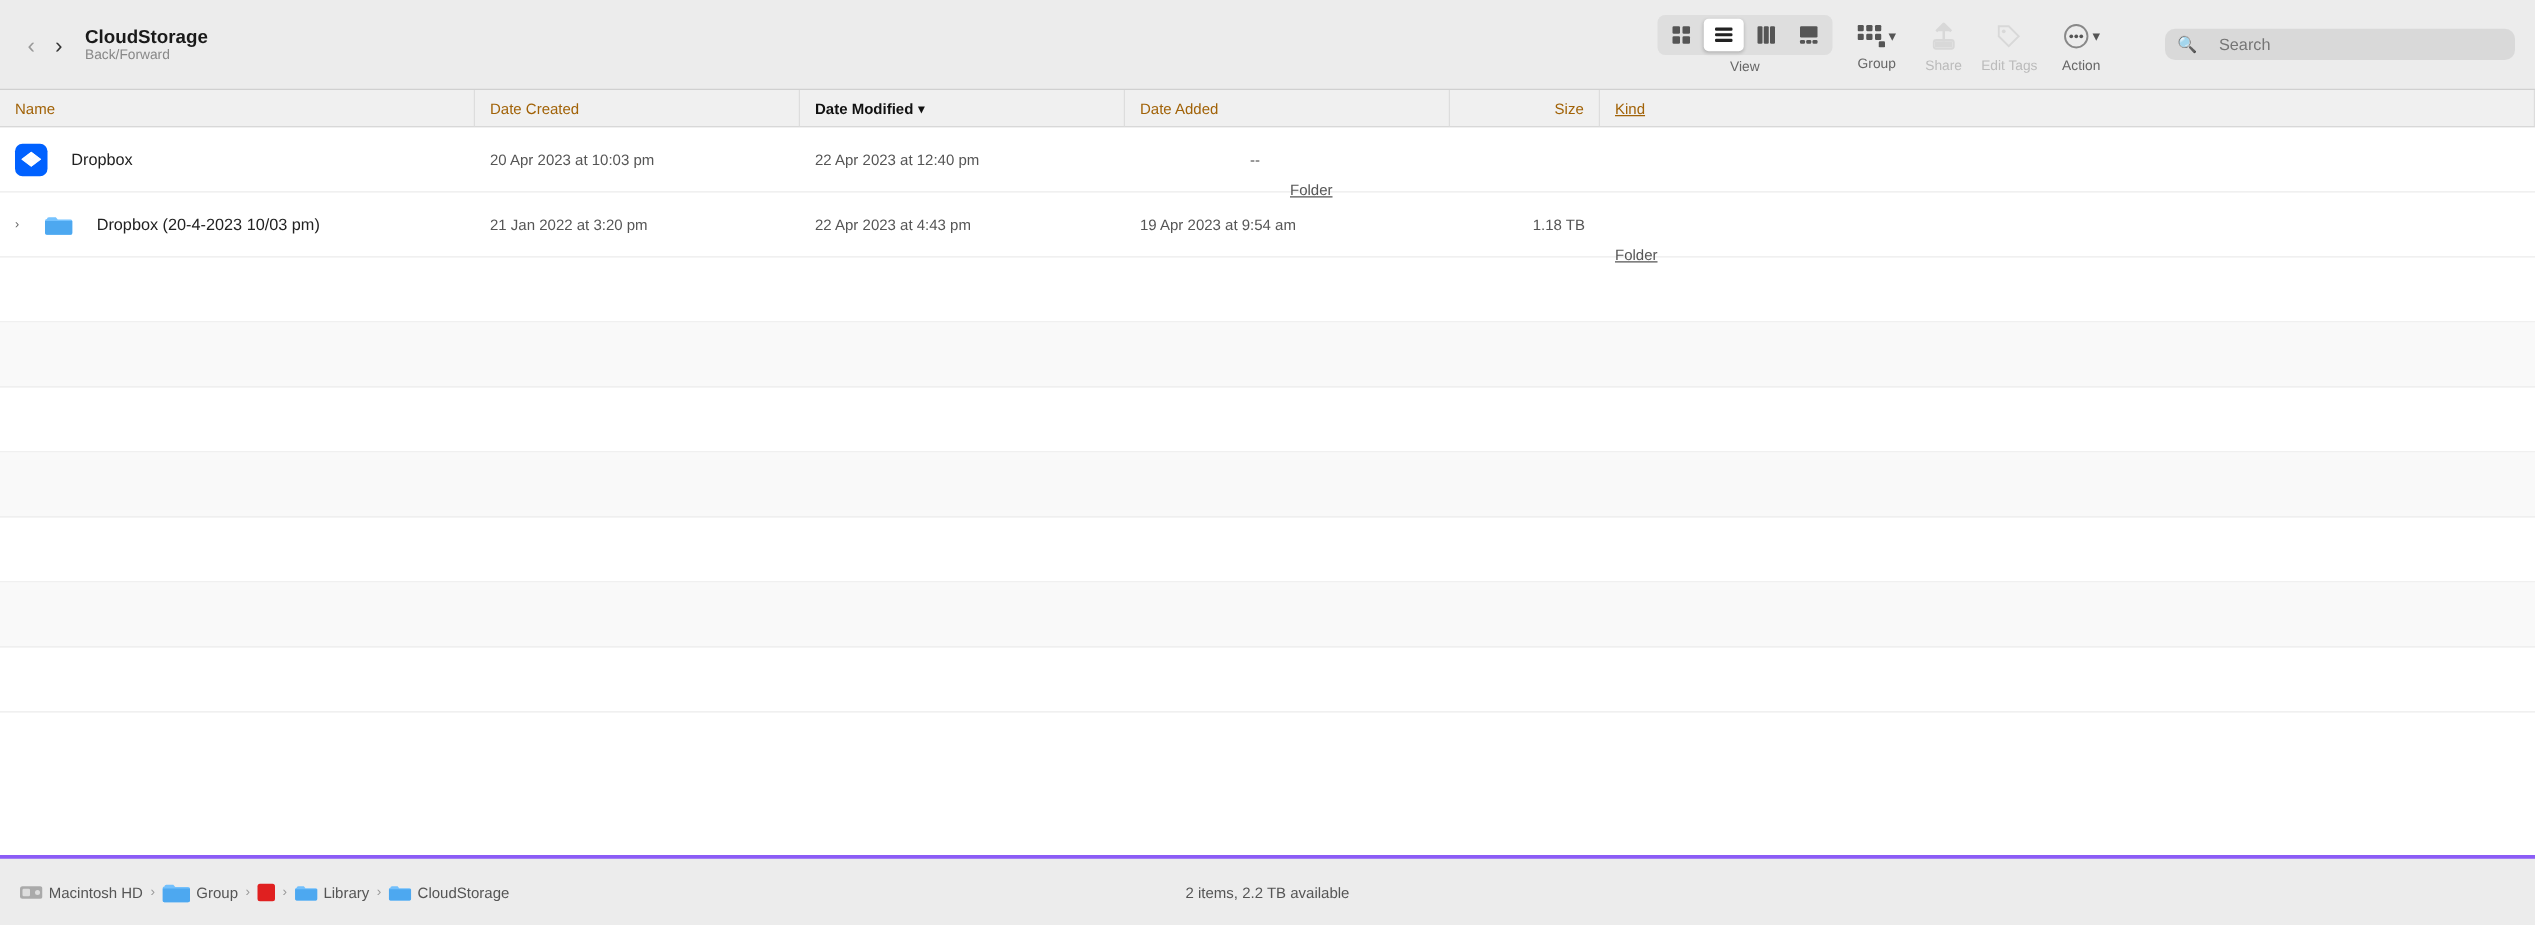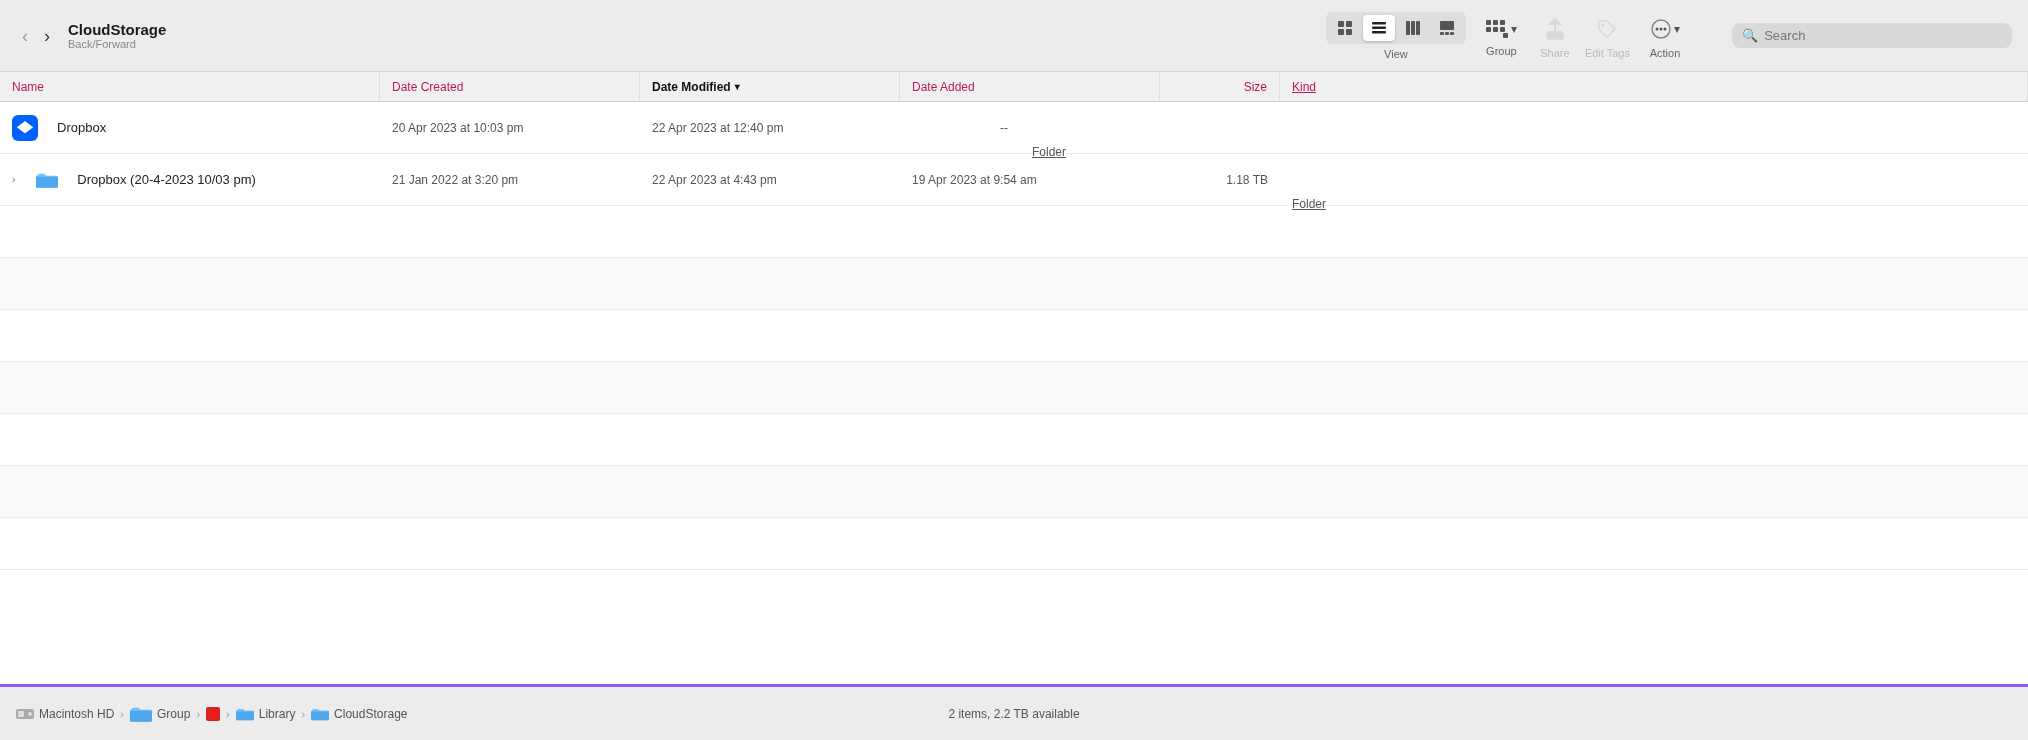--- a/index.html
+++ b/index.html
@@ -133,39 +133,40 @@
       gap: 6px;
       min-width: 280px;
     }
     .search-bar input {
       background: none;
       border: none;
       outline: none;
       font-size: 13px;
       color: #333;
       width: 100%;
+      margin-left: 11px;
     }
     .search-icon-char {
       color: #999;
       font-size: 13px;
     }
 
     
     .column-headers {
       display: flex;
       align-items: center;
       background: #f0f0f0;
       border-bottom: 1px solid #d0d0d0;
       height: 30px;
       padding: 0;
     }
 
     .col-header {
       font-size: 12px;
-      color: #be185d;
+      color: #a16207;
       padding: 0 12px;
       height: 100%;
       display: flex;
       align-items: center;
       border-right: 1px solid #ddd;
       cursor: pointer;
       user-select: none;
       white-space: nowrap;
     }
     .col-header.sorted { font-weight: 700; color: #111; }

